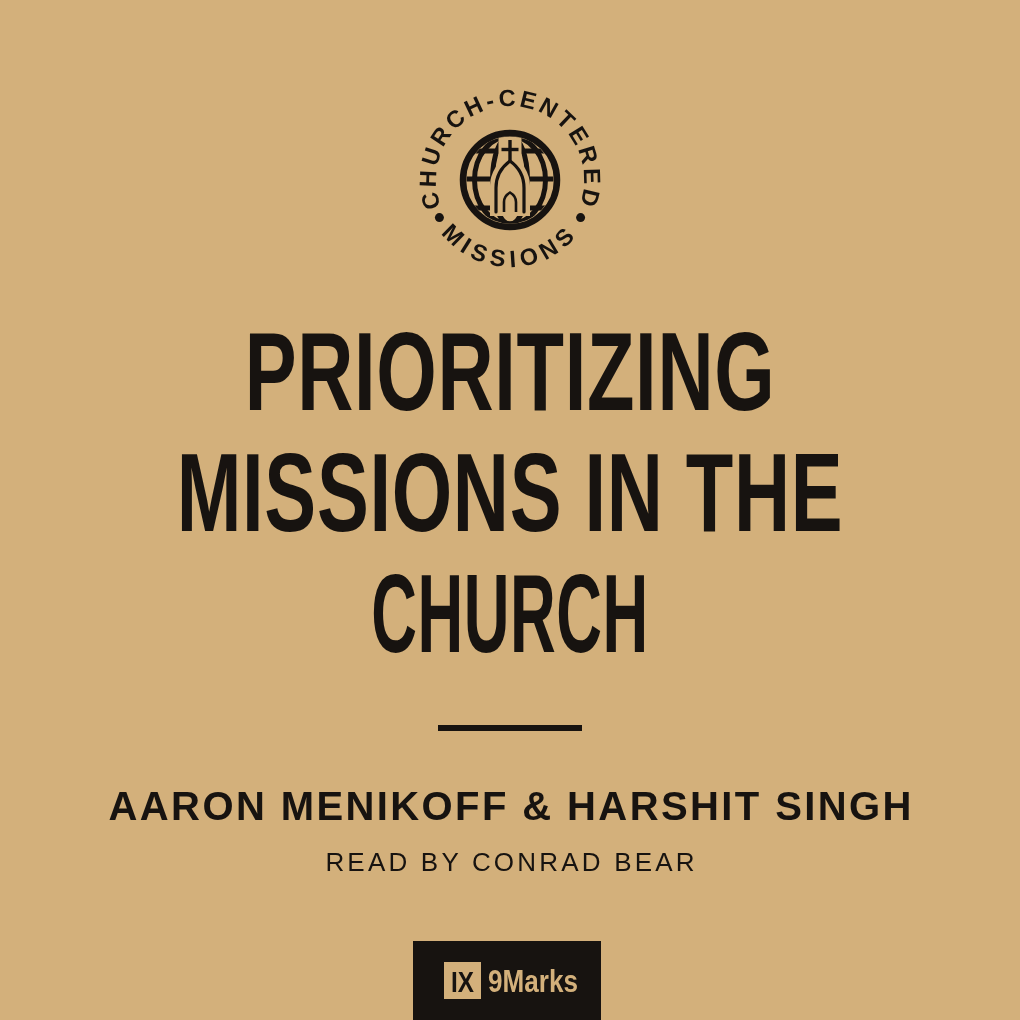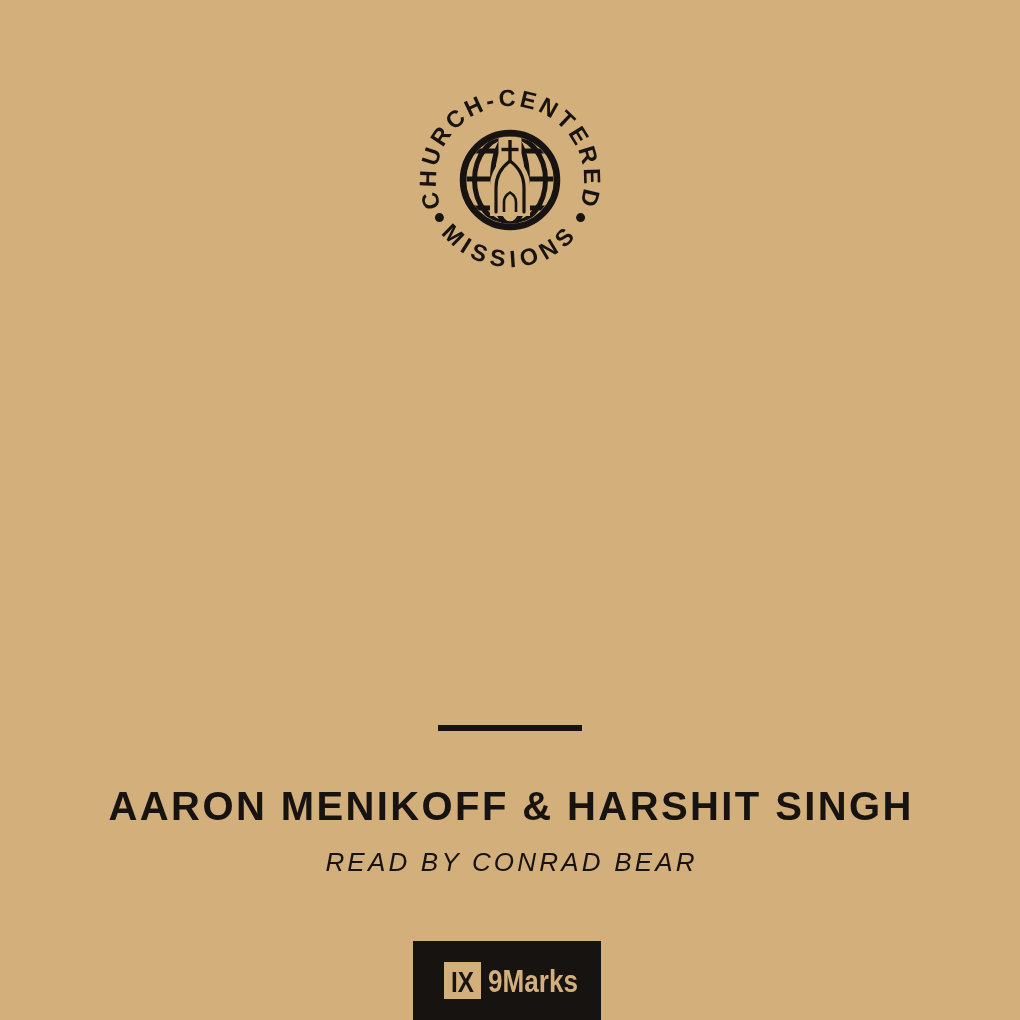--- a/index.html
+++ b/index.html
@@ -53,21 +53,20 @@
     position:absolute;left:0;right:0;top:784px;height:45px;
     display:flex;align-items:center;justify-content:center;
     font-weight:bold;font-size:40px;letter-spacing:2.4px;text-indent:2.4px;
     white-space:nowrap;
   }
   .narrator{
     position:absolute;left:0;right:0;top:841px;height:42px;
     display:flex;align-items:center;justify-content:center;
     font-weight:normal;font-size:26px;letter-spacing:3.2px;text-indent:3.2px;
     white-space:nowrap;
-    font-style:italic;
   }
 
   
   .publisher{position:absolute;left:413px;top:941px;width:188px;height:79px;}
   .publisher text{font-family:"Liberation Sans",sans-serif;font-weight:bold;}
 </style>
 </head>
 <body>
 
 <div class="cover">
@@ -103,20 +102,25 @@
     <text font-size="23.5" letter-spacing="3.2" text-anchor="middle">
       <textPath href="#arcTop" startOffset="50%">CHURCH-CENTERED</textPath>
     </text>
     <text font-size="23.5" letter-spacing="5.5" text-anchor="middle">
       <textPath href="#arcBottom" startOffset="50%">MISSIONS</textPath>
     </text>
     <circle class="ink-fill" cx="439.4" cy="217.6" r="4.5"></circle>
     <circle class="ink-fill" cx="580.6" cy="217.6" r="4.5"></circle>
   </svg>
 
+  <div class="title">
+    <div class="title-line">PRIORITIZING</div>
+    <div class="title-line">MISSIONS IN THE</div>
+    <div class="title-line">CHURCH</div>
+  </div>
 
   <div class="divider"></div>
 
   <div class="authors">AARON MENIKOFF &amp; HARSHIT SINGH</div>
 
   <div class="narrator">READ BY CONRAD BEAR</div>
 
   <svg class="publisher" viewBox="0 0 188 79" xmlns="http://www.w3.org/2000/svg">
     <rect class="ink-fill" x="0" y="0" width="188" height="79"></rect>
     <rect class="bg-fill" x="31" y="21" width="37" height="37"></rect>

